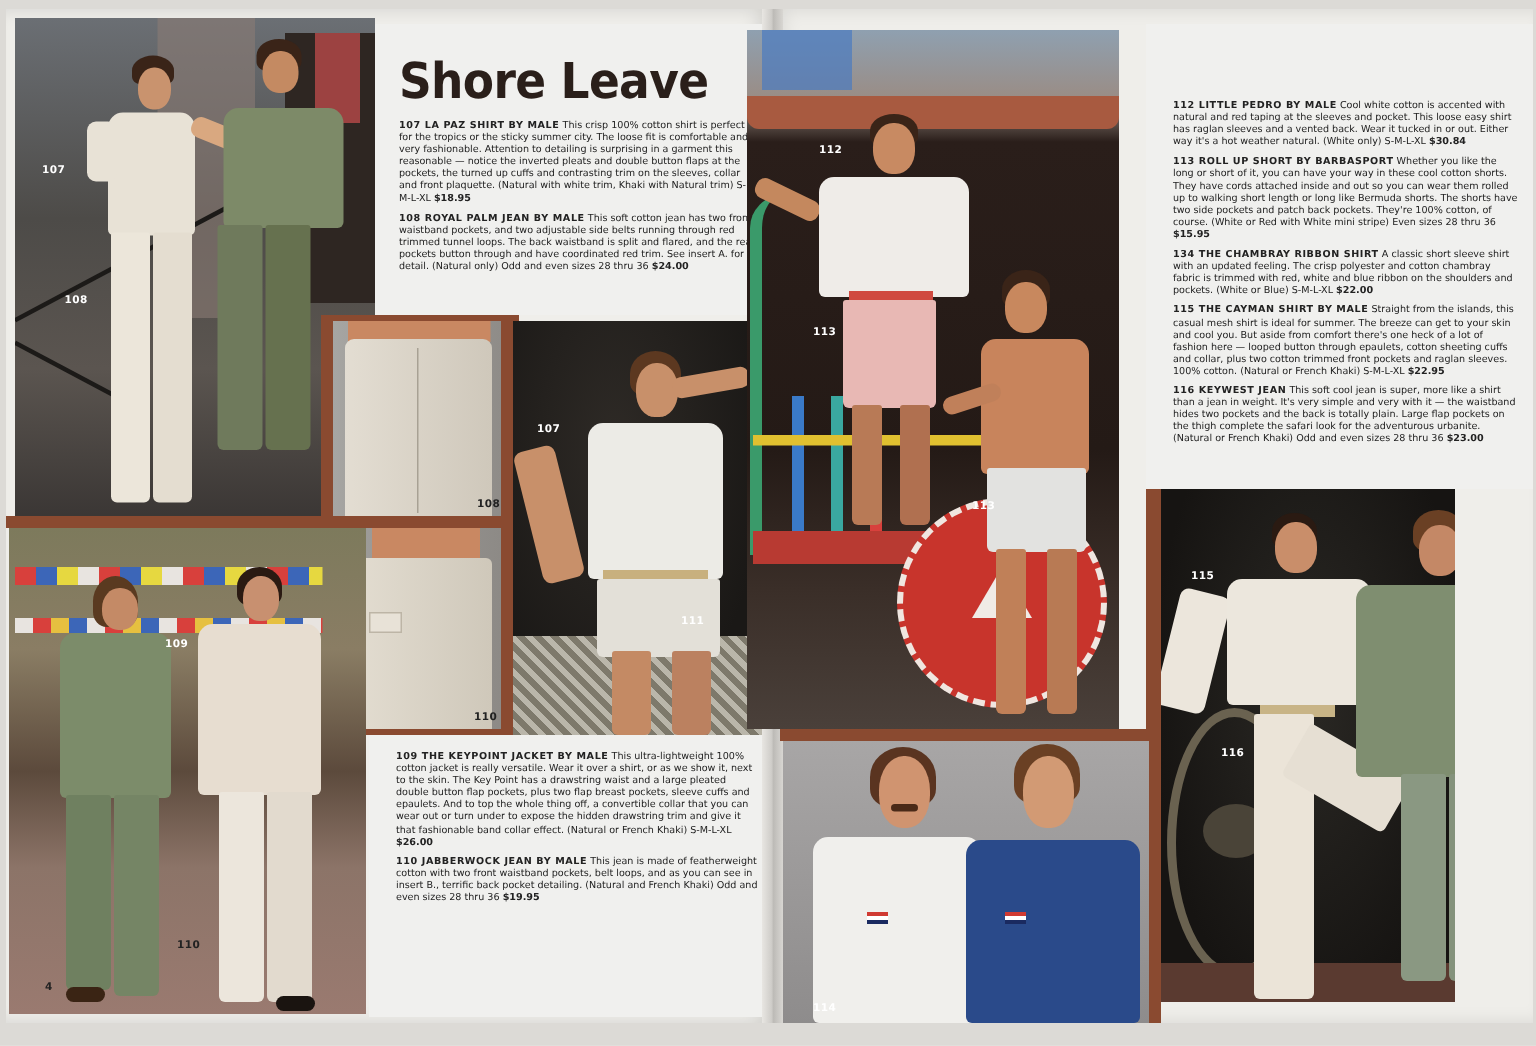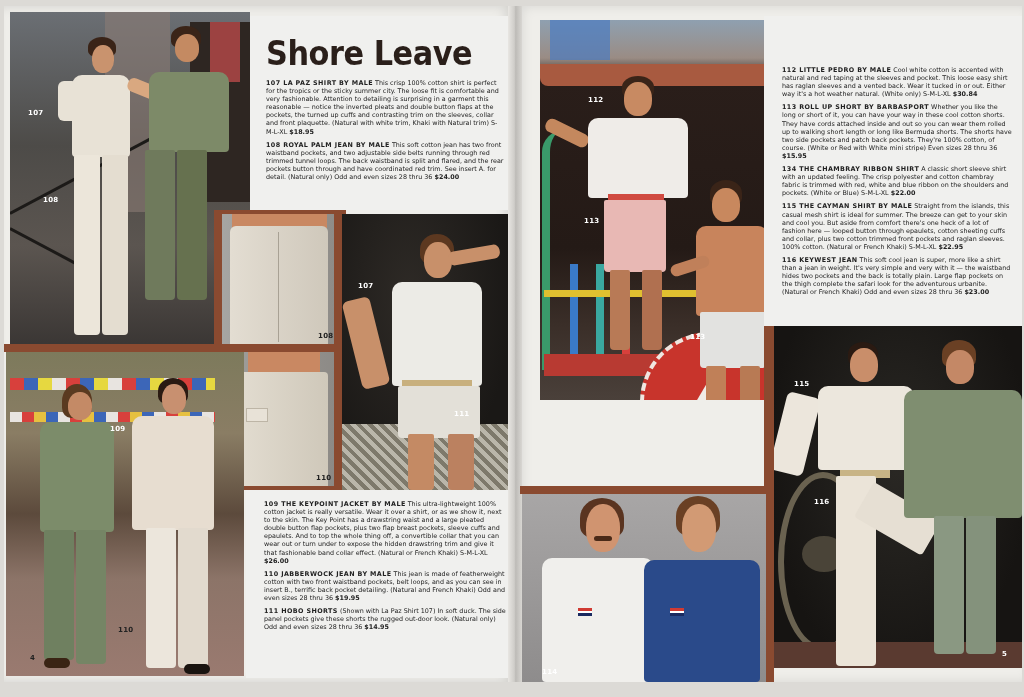--- a/index.html
+++ b/index.html
@@ -152,30 +152,25 @@
     <p>
       <span class="hd">109 THE KEYPOINT JACKET BY MALE</span>
       <span>This ultra-lightweight 100% cotton jacket is really versatile. Wear it over a shirt, or as we show it, next to the skin. The Key Point has a drawstring waist and a large pleated double button flap pockets, plus two flap breast pockets, sleeve cuffs and epaulets. And to top the whole thing off, a convertible collar that you can wear out or turn under to expose the hidden drawstring trim and give it that fashionable band collar effect. (Natural or French Khaki) S-M-L-XL</span>
       <span class="price">$26.00</span>
     </p>
     <p>
       <span class="hd">110 JABBERWOCK JEAN BY MALE</span>
       <span>This jean is made of featherweight cotton with two front waistband pockets, belt loops, and as you can see in insert B., terrific back pocket detailing. (Natural and French Khaki) Odd and even sizes 28 thru 36</span>
       <span class="price">$19.95</span>
     </p>
-    <p>
-      <span class="hd">111 HOBO SHORTS</span>
-      <span>(Shown with La Paz Shirt 107) In soft duck. The side panel pockets give these shorts the rugged out-door look. (Natural only) Odd and even sizes 28 thru 36</span>
-      <span class="price">$14.95</span>
-    </p>
   </div>
 
   <div class="gutter"></div>
 
-  <div class="photo" style="left:540px;top:20px;width:248px;height:380px;background:linear-gradient(180deg,#8fa0b0 0%,#9a8c84 10%,#2a1e1a 16%,#241a16 60%,#3a2e28 80%,#4a403a 100%);padding-left:44px;">
+  <div class="photo" style="left:498px;top:20px;width:248px;height:466px;background:linear-gradient(180deg,#8fa0b0 0%,#9a8c84 10%,#2a1e1a 16%,#241a16 60%,#3a2e28 80%,#4a403a 100%);padding-left:44px;">
     <div style="position:absolute;left:10px;top:0;width:60px;height:40px;background:#4a7ac0;opacity:.7;"></div>
     <div style="position:absolute;left:0;top:44px;width:248px;height:22px;background:#a85a40;border-radius:0 0 8px 8px;"></div>
 
     <div style="position:absolute;left:2px;top:110px;width:22px;height:240px;border-left:8px solid #3a9a6a;border-radius:40px 0 0 0;"></div>
     <div style="position:absolute;left:30px;top:244px;width:8px;height:110px;background:#3a7ac8;"></div>
     <div style="position:absolute;left:56px;top:244px;width:8px;height:110px;background:#3aa8a0;"></div>
     <div style="position:absolute;left:82px;top:244px;width:8px;height:110px;background:#d8403c;"></div>
     <div style="position:absolute;left:4px;top:270px;width:156px;height:7px;background:#e0c030;"></div>
     <div style="position:absolute;left:4px;top:334px;width:200px;height:22px;background:#b83a32;"></div>
 
@@ -248,21 +243,21 @@
       <span>Straight from the islands, this casual mesh shirt is ideal for summer. The breeze can get to your skin and cool you. But aside from comfort there's one heck of a lot of fashion here — looped button through epaulets, cotton sheeting cuffs and collar, plus two cotton trimmed front pockets and raglan sleeves. 100% cotton. (Natural or French Khaki) S-M-L-XL</span>
       <span class="price">$22.95</span>
     </p>
     <p>
       <span class="hd">116 KEYWEST JEAN</span>
       <span>This soft cool jean is super, more like a shirt than a jean in weight. It's very simple and very with it — the waistband hides two pockets and the back is totally plain. Large flap pockets on the thigh complete the safari look for the adventurous urbanite. (Natural or French Khaki) Odd and even sizes 28 thru 36</span>
       <span class="price">$23.00</span>
     </p>
   </div>
 
-  <div class="photo" style="left:774px;top:326px;width:248px;height:342px;background:radial-gradient(ellipse at 50% 40%,#2a2824 0%,#161412 75%);">
+  <div class="photo" style="left:774px;top:326px;width:196px;height:342px;background:radial-gradient(ellipse at 50% 40%,#2a2824 0%,#161412 75%);">
     <div style="position:absolute;left:4px;top:146px;width:90px;height:180px;border:6px solid #6a6250;border-radius:50%;"></div>
     <div style="position:absolute;left:28px;top:210px;width:44px;height:36px;border-radius:50%;background:#4a4438;"></div>
     <div style="position:absolute;left:0;top:316px;width:248px;height:26px;background:#5a3a30;"></div>
     <div class="fig" style="left:4px;top:16px;width:170px;height:320px;">
       <div class="hair" style="left:70px;top:0;width:30px;height:24px;background:#2a1a12;"></div>
       <div class="head" style="left:72px;top:6px;width:28px;height:34px;background:#c98e6a;"></div>
       <div class="arm" style="left:0;top:52px;width:34px;height:80px;background:#ece6dc;transform:rotate(14deg);"></div>
       <div class="torso" style="left:40px;top:44px;width:96px;height:84px;background:#ece7dd;"></div>
       <div style="position:absolute;left:62px;top:128px;width:50px;height:8px;background:#c8b486;"></div>
       <div class="leg" style="left:58px;top:134px;width:40px;height:190px;background:#ebe4d8;"></div>

